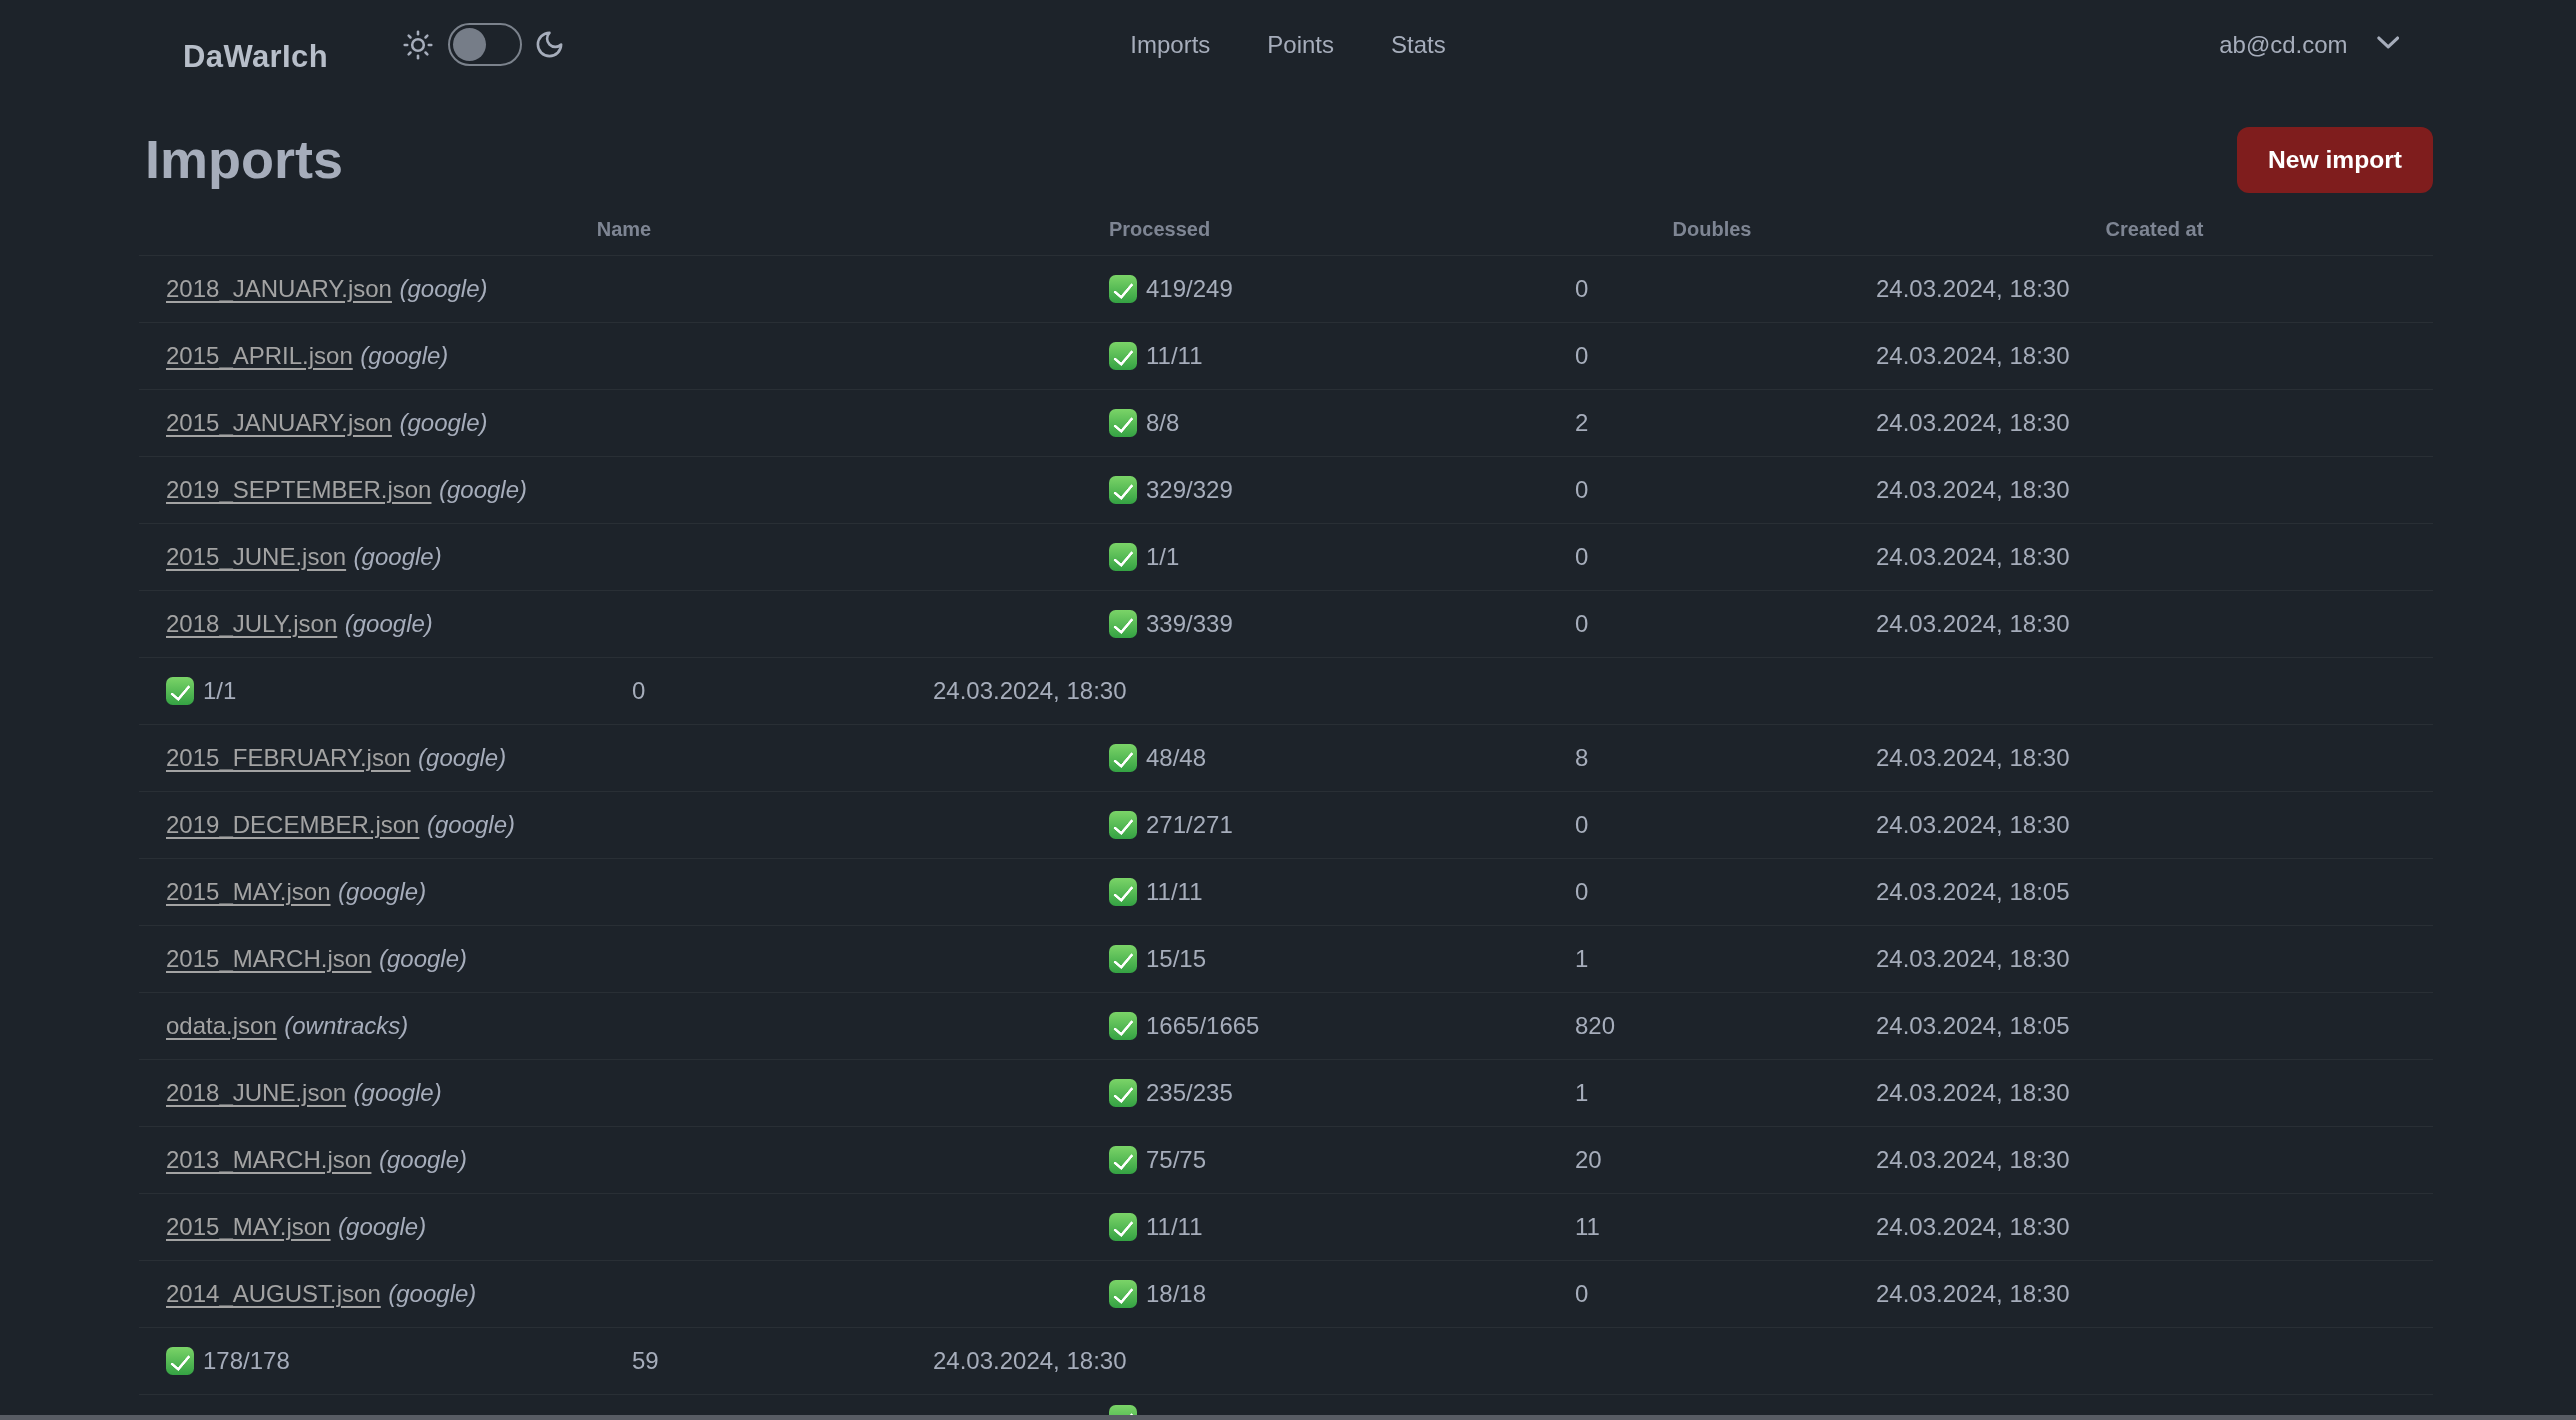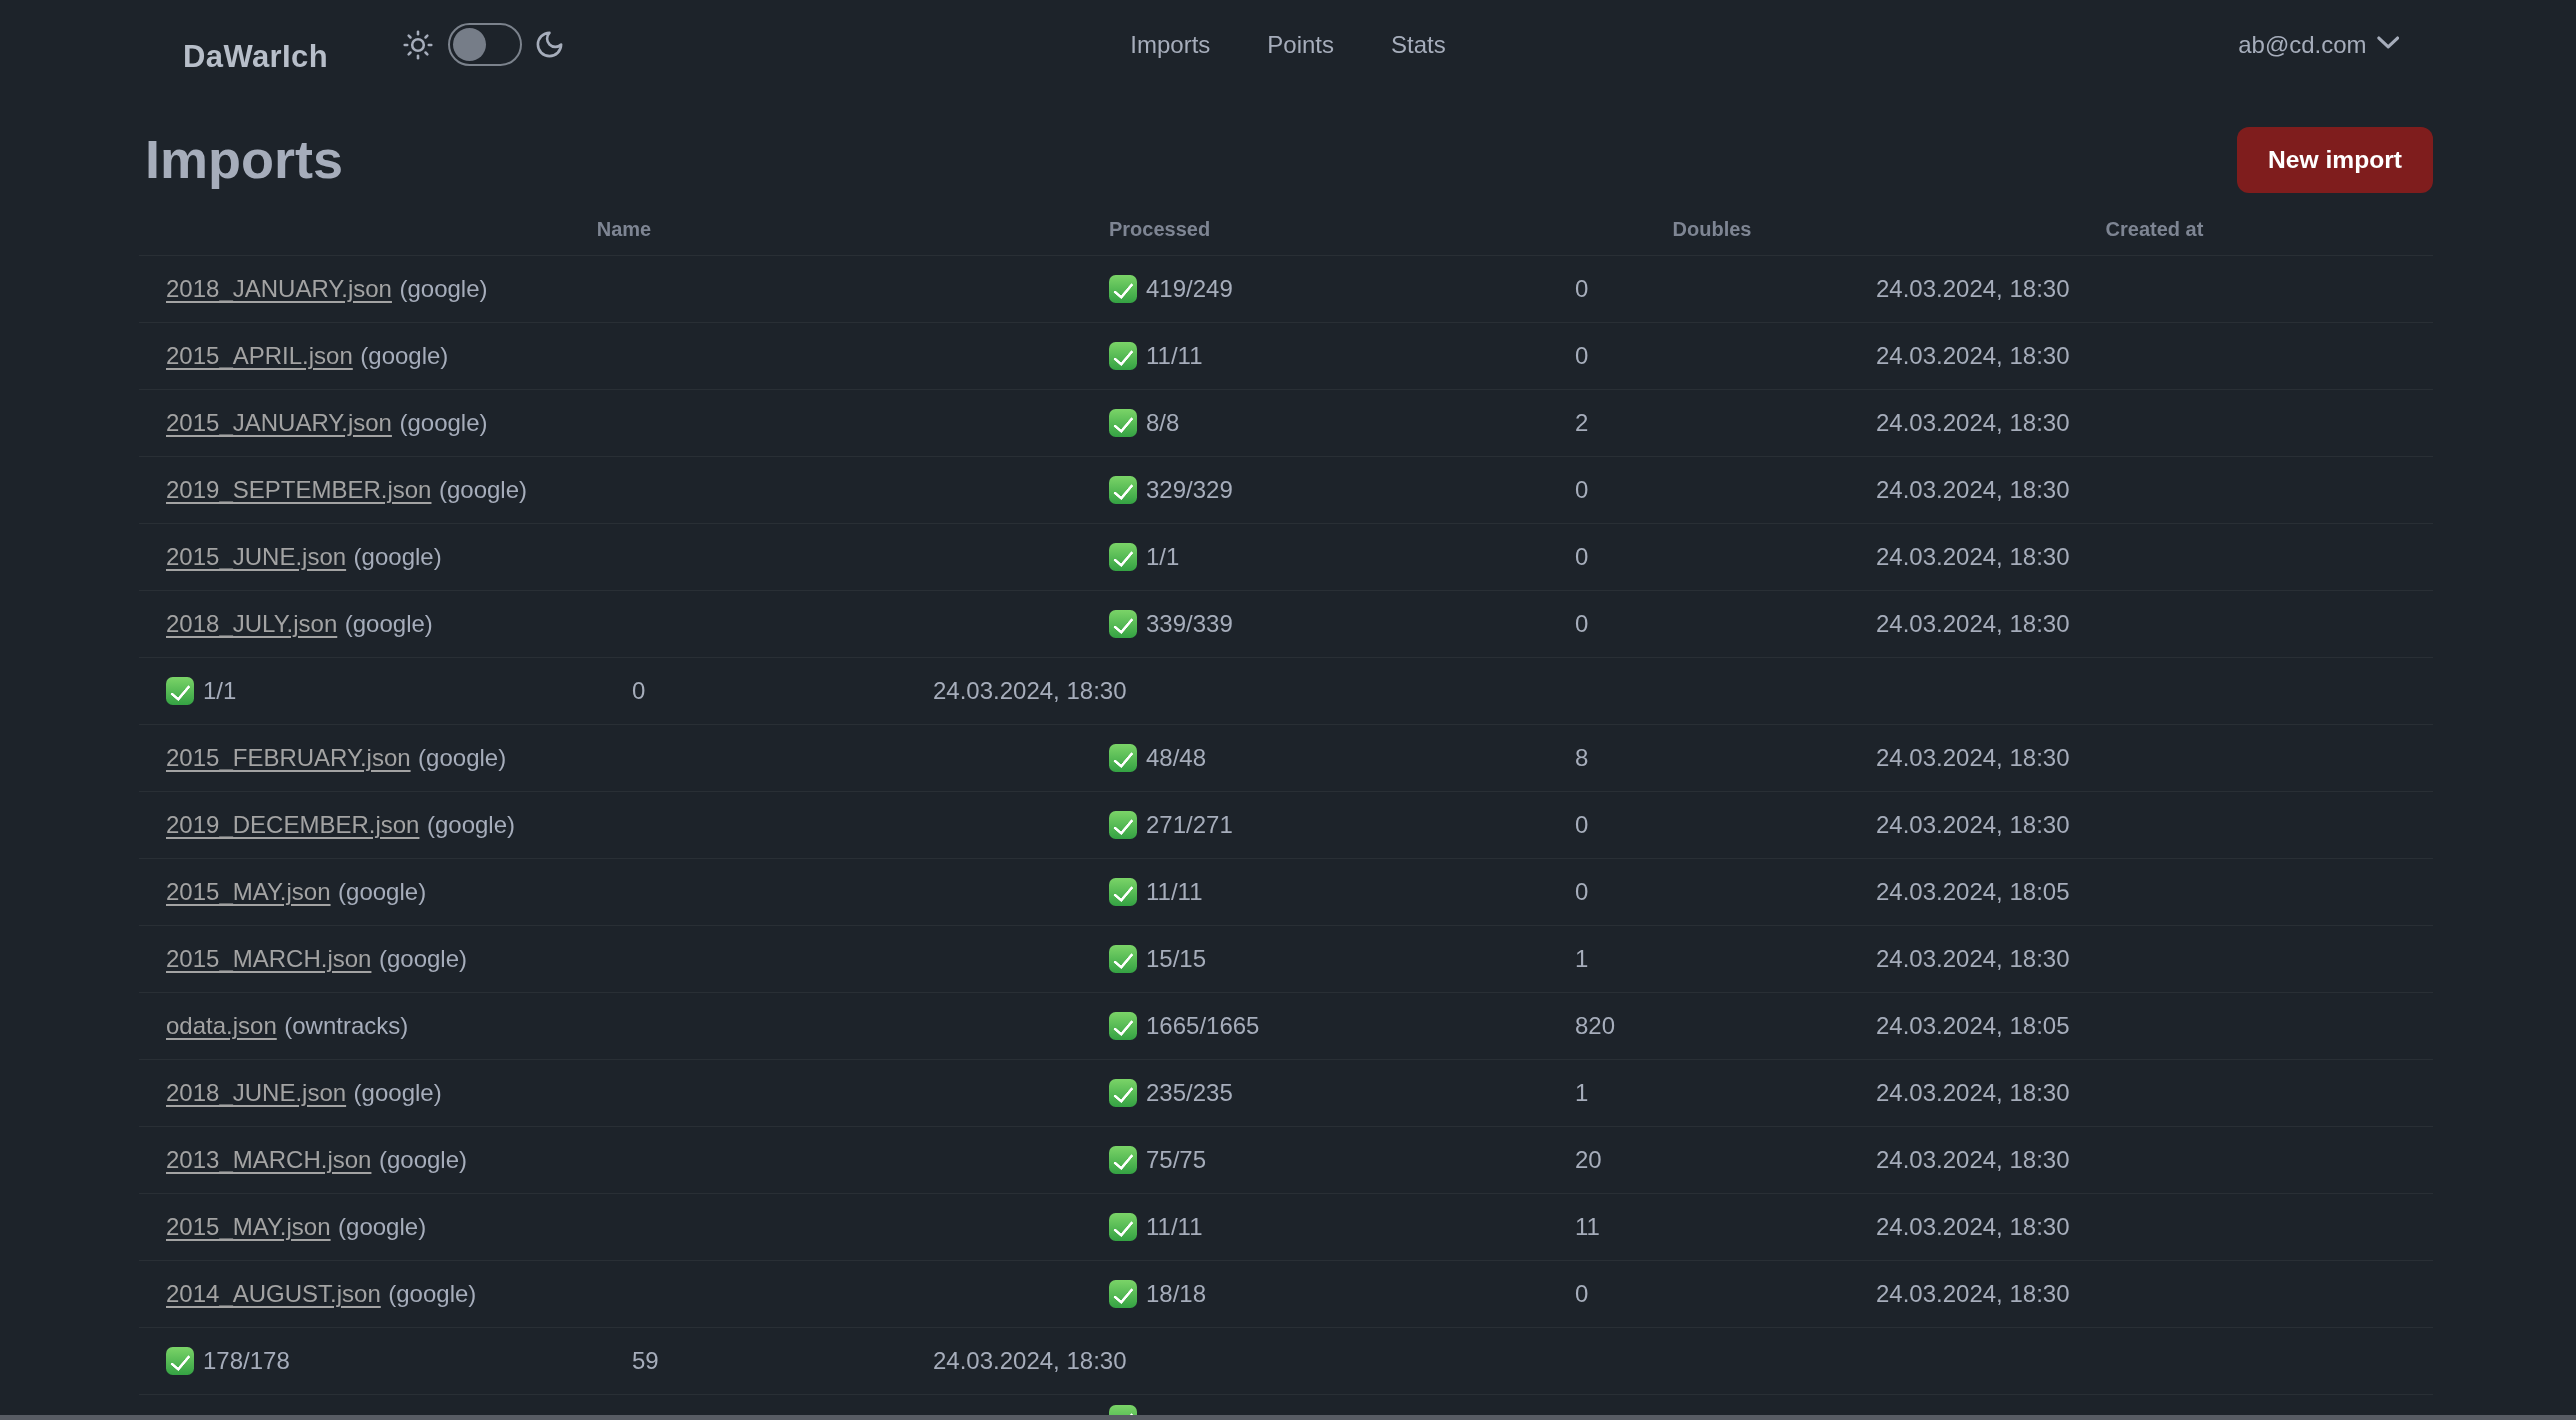--- a/index.html
+++ b/index.html
@@ -38,21 +38,21 @@
     width: 33px; height: 33px; border-radius: 50%;
     background: #767d88;
   }
   .nav-center {
     position: absolute; left: 50%; top: 0; transform: translateX(-50%);
     height: 89px; display: flex; align-items: center; gap: 57px;
   }
   .nav-link { font-size: 24px; color: #a6adbb; cursor: pointer; white-space: nowrap; }
   .user-menu {
     position: absolute; right: 177px; top: 0; height: 89px;
-    display: flex; align-items: center; gap: 10px; cursor: pointer;
+    display: flex; align-items: center; gap: 29px; cursor: pointer;
   }
   .user-email { font-size: 24px; color: #a6adbb; }
 
   .main {
     position: absolute; left: 139px; top: 0; width: 2294px; height: 1421px;
   }
   .page-title {
     position: absolute; left: 6px; top: 131px; margin: 0;
     font-size: 54px; line-height: 57px; font-weight: 700; color: #a6adbb;
   }
@@ -85,21 +85,21 @@
   .c-name    { width: 943px; }
   .c-proc    { width: 466px; display: flex; align-items: center; gap: 9px; }
   .c-dbl     { width: 301px; }
   .c-created { width: 584px; }
   .file-link {
     color: #a3a3a3; cursor: pointer;
     text-decoration: underline;
     text-decoration-thickness: 1.5px;
     text-underline-offset: 3.7px;
   }
-  .src { margin-left: 7.5px; }
+  .src { margin-left: 7.5px; font-style: italic; }
   .check-icon {
     position: relative; flex: none;
     width: 28px; height: 28px; border-radius: 6.7px;
     background: linear-gradient(180deg, #7bd468 0%, #34a243 100%);
     display: inline-block;
   }
   .check-icon::after {
     content: ""; position: absolute;
     left: 9px; top: 3.7px; width: 7.5px; height: 15.7px;
     border-right: 3.7px solid #ffffff; border-bottom: 3.7px solid #ffffff;

